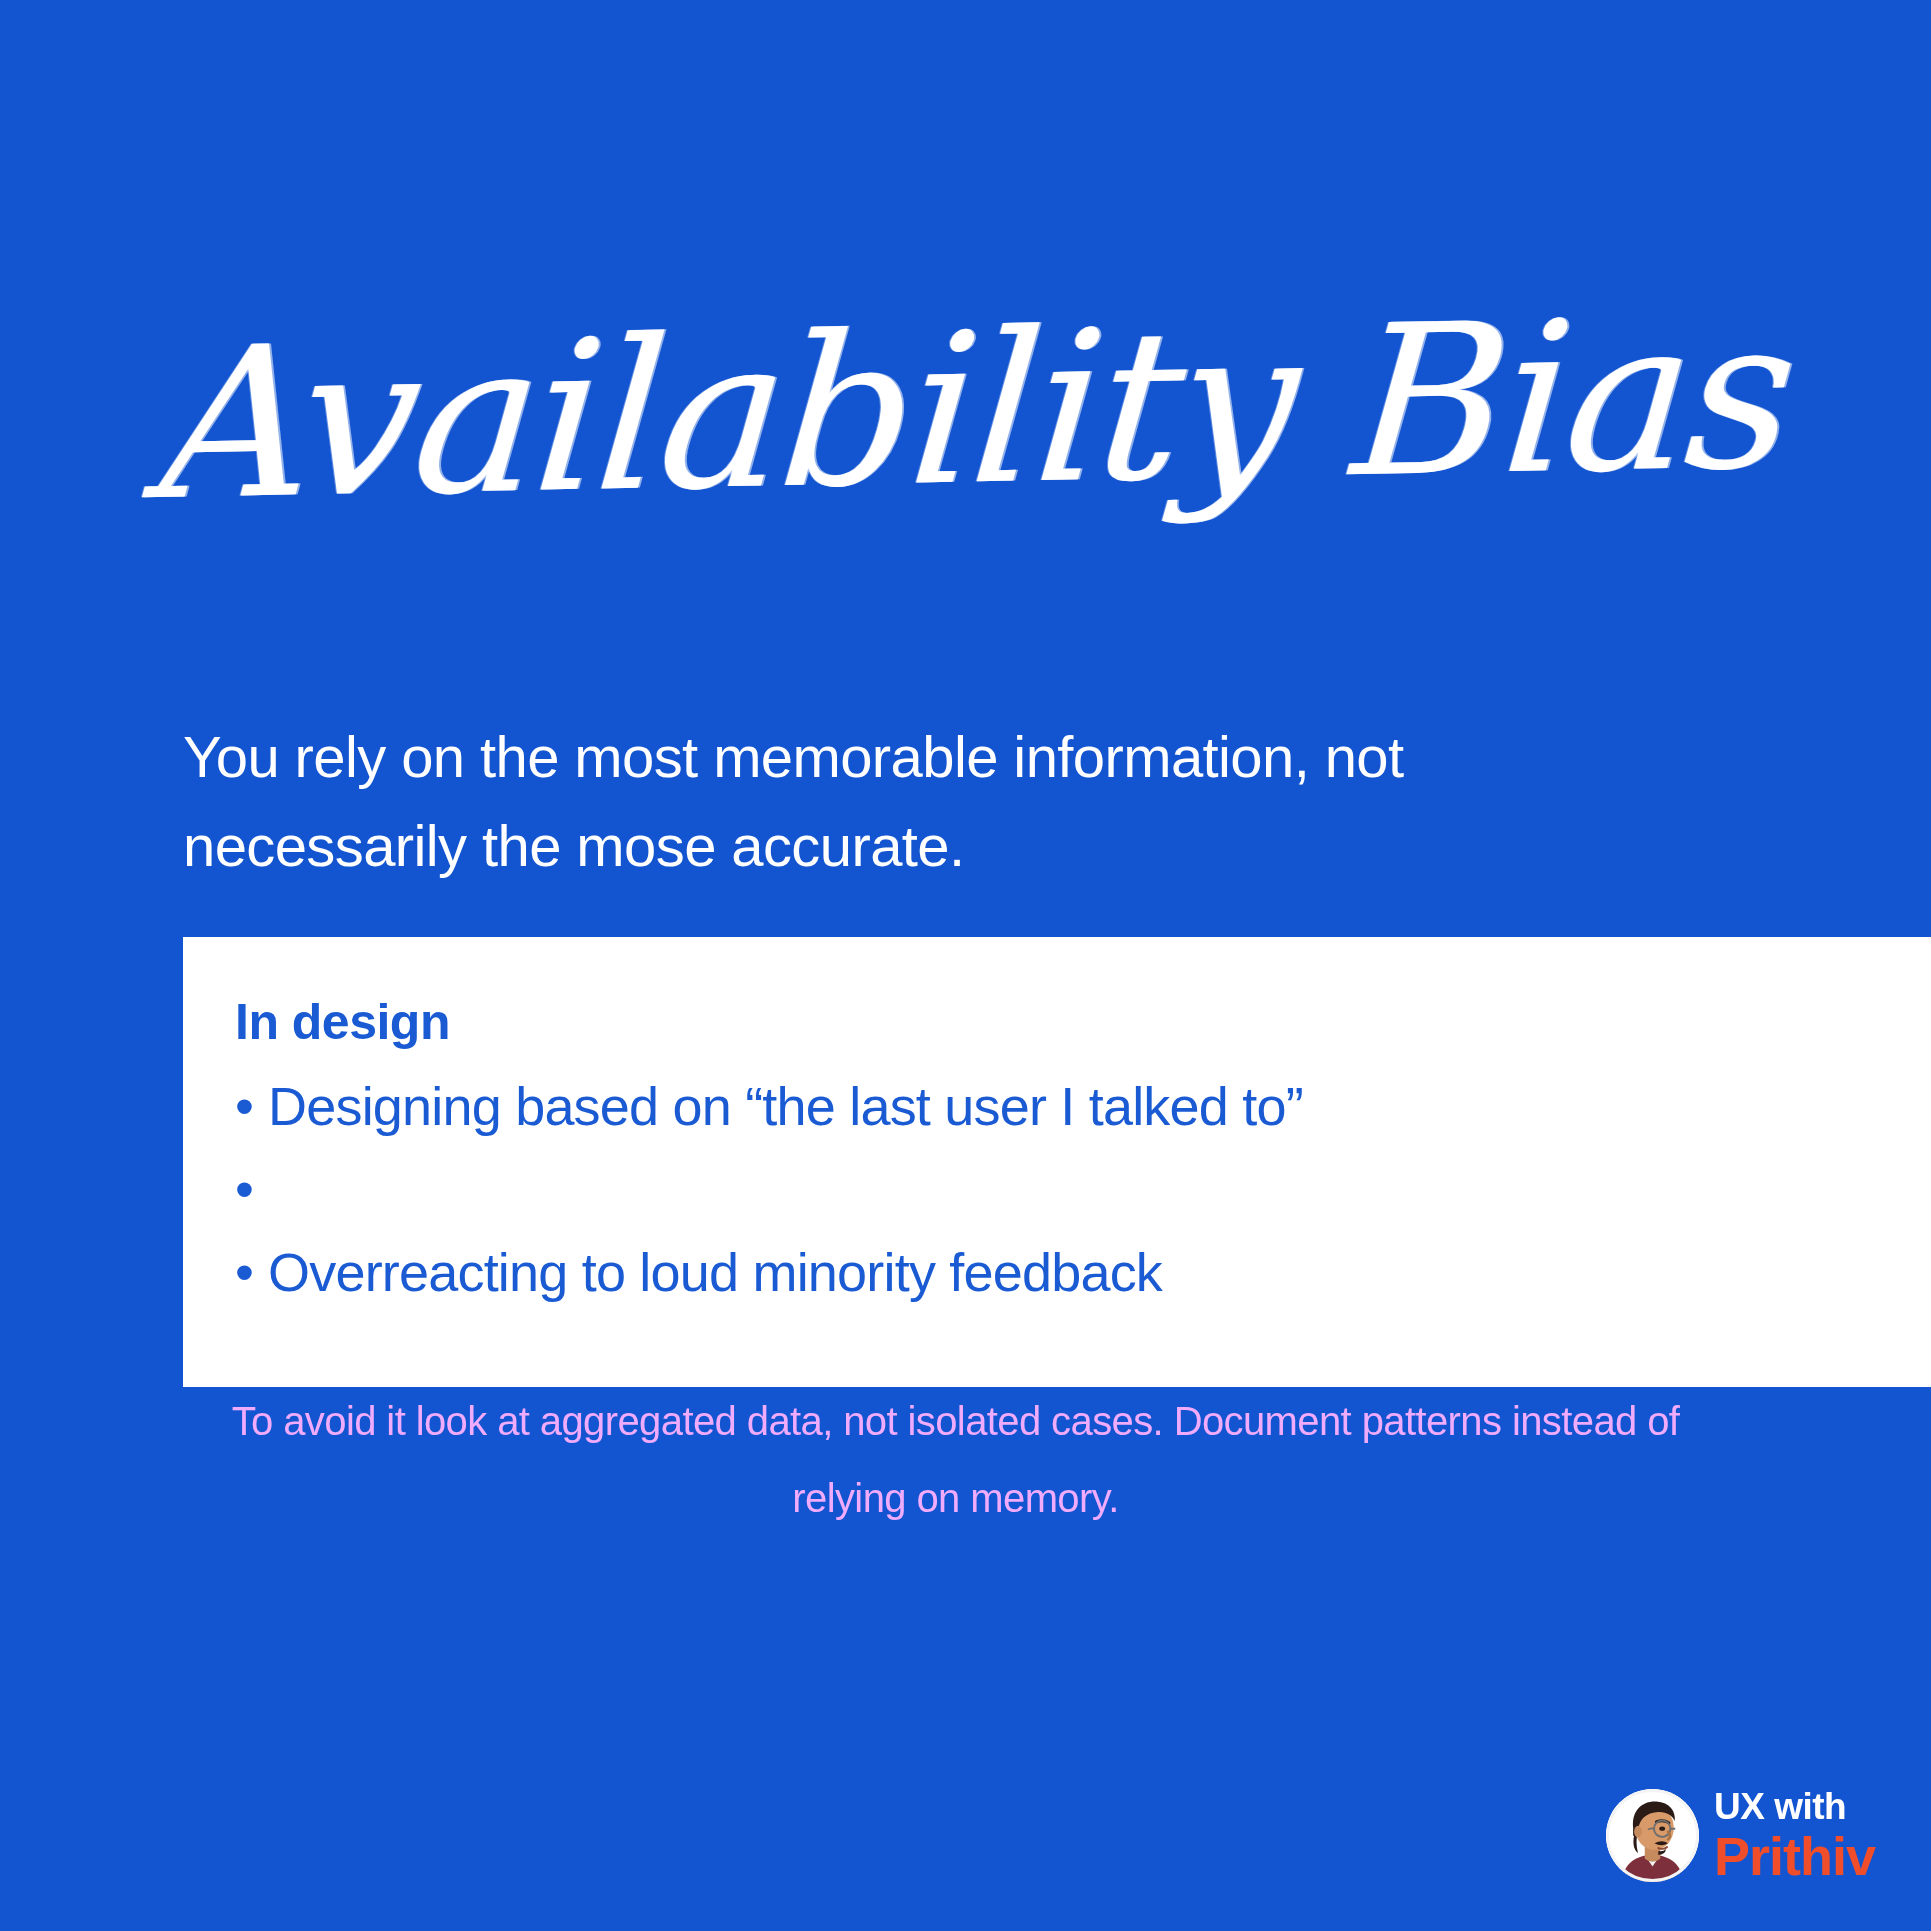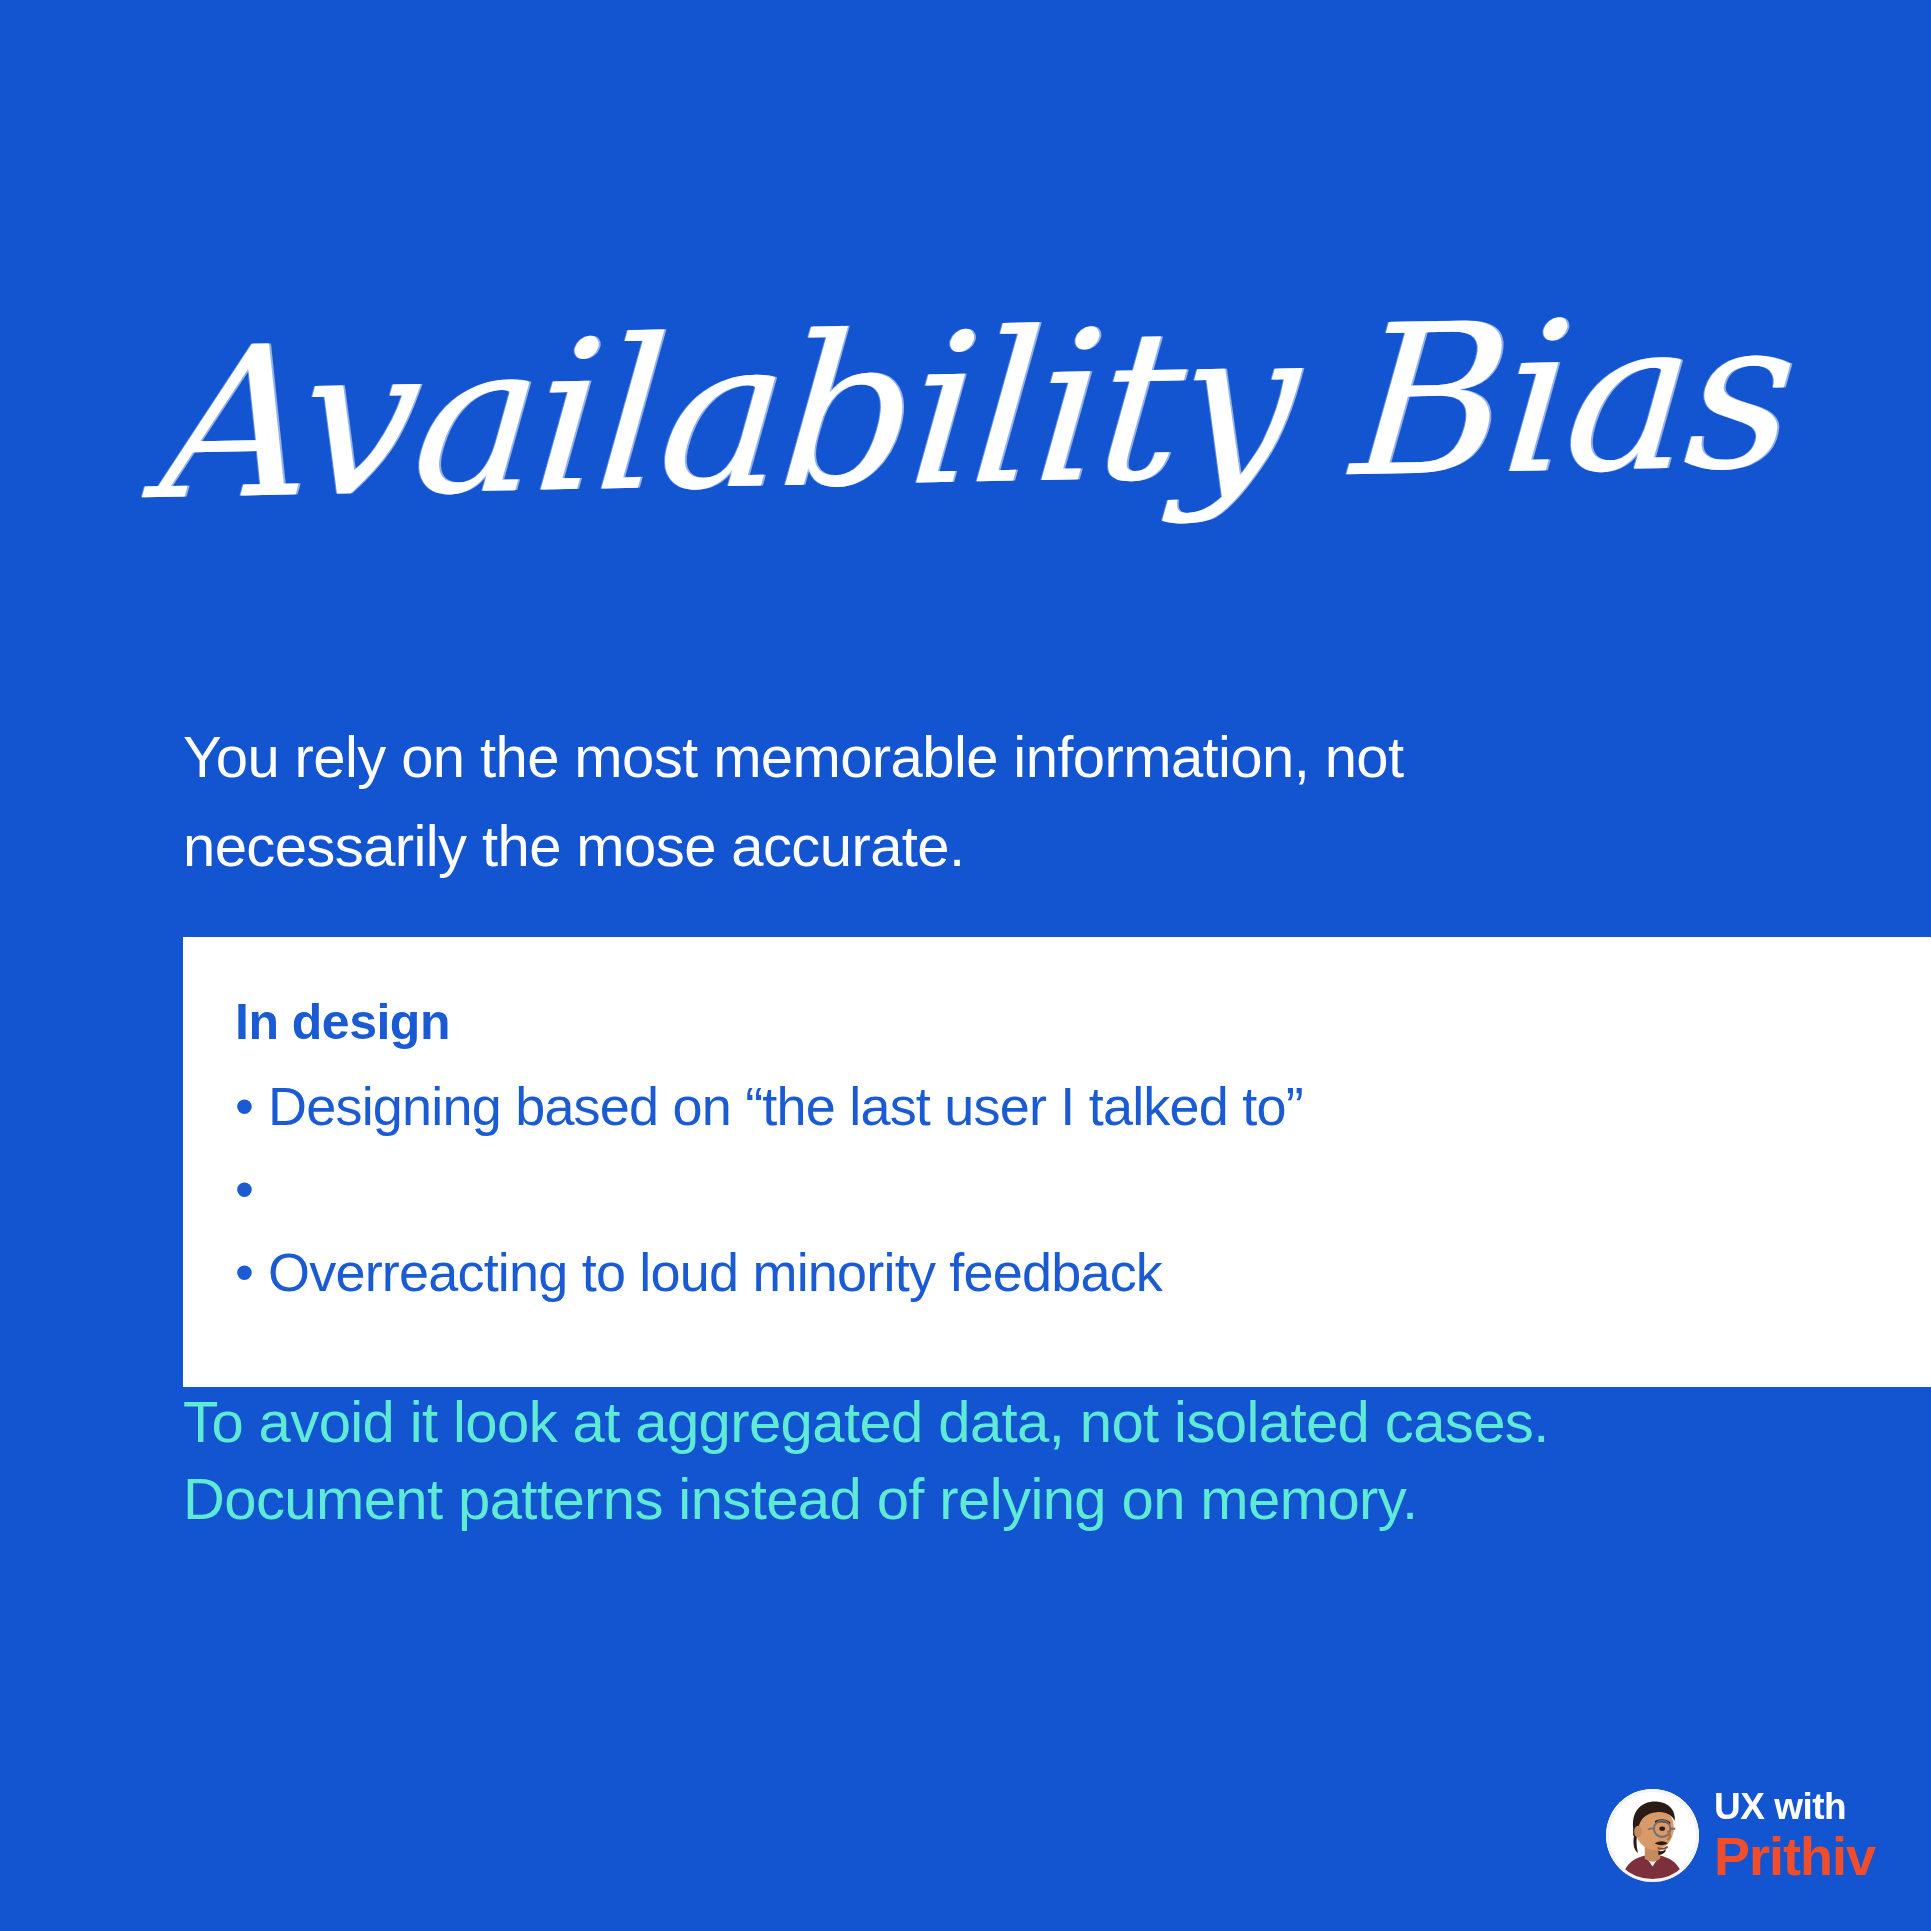--- a/index.html
+++ b/index.html
@@ -99,24 +99,25 @@
     font-size: 54px;
     line-height: 83px;
   }
 
   
   .footnote {
     position: absolute;
     left: 183px;
     top: 1383px;
     width: 1545px;
-    color: #5eead4;
-    font-size: 58px;
+    color: #f0abfc;
+    font-size: 40px;
     line-height: 77px;
     letter-spacing: -0.6px;
+    text-align: center;
   }
 
   
   .logo {
     position: absolute;
     right: 56px;
     bottom: 48px;
     display: flex;
     align-items: center;
     gap: 15.4px;

